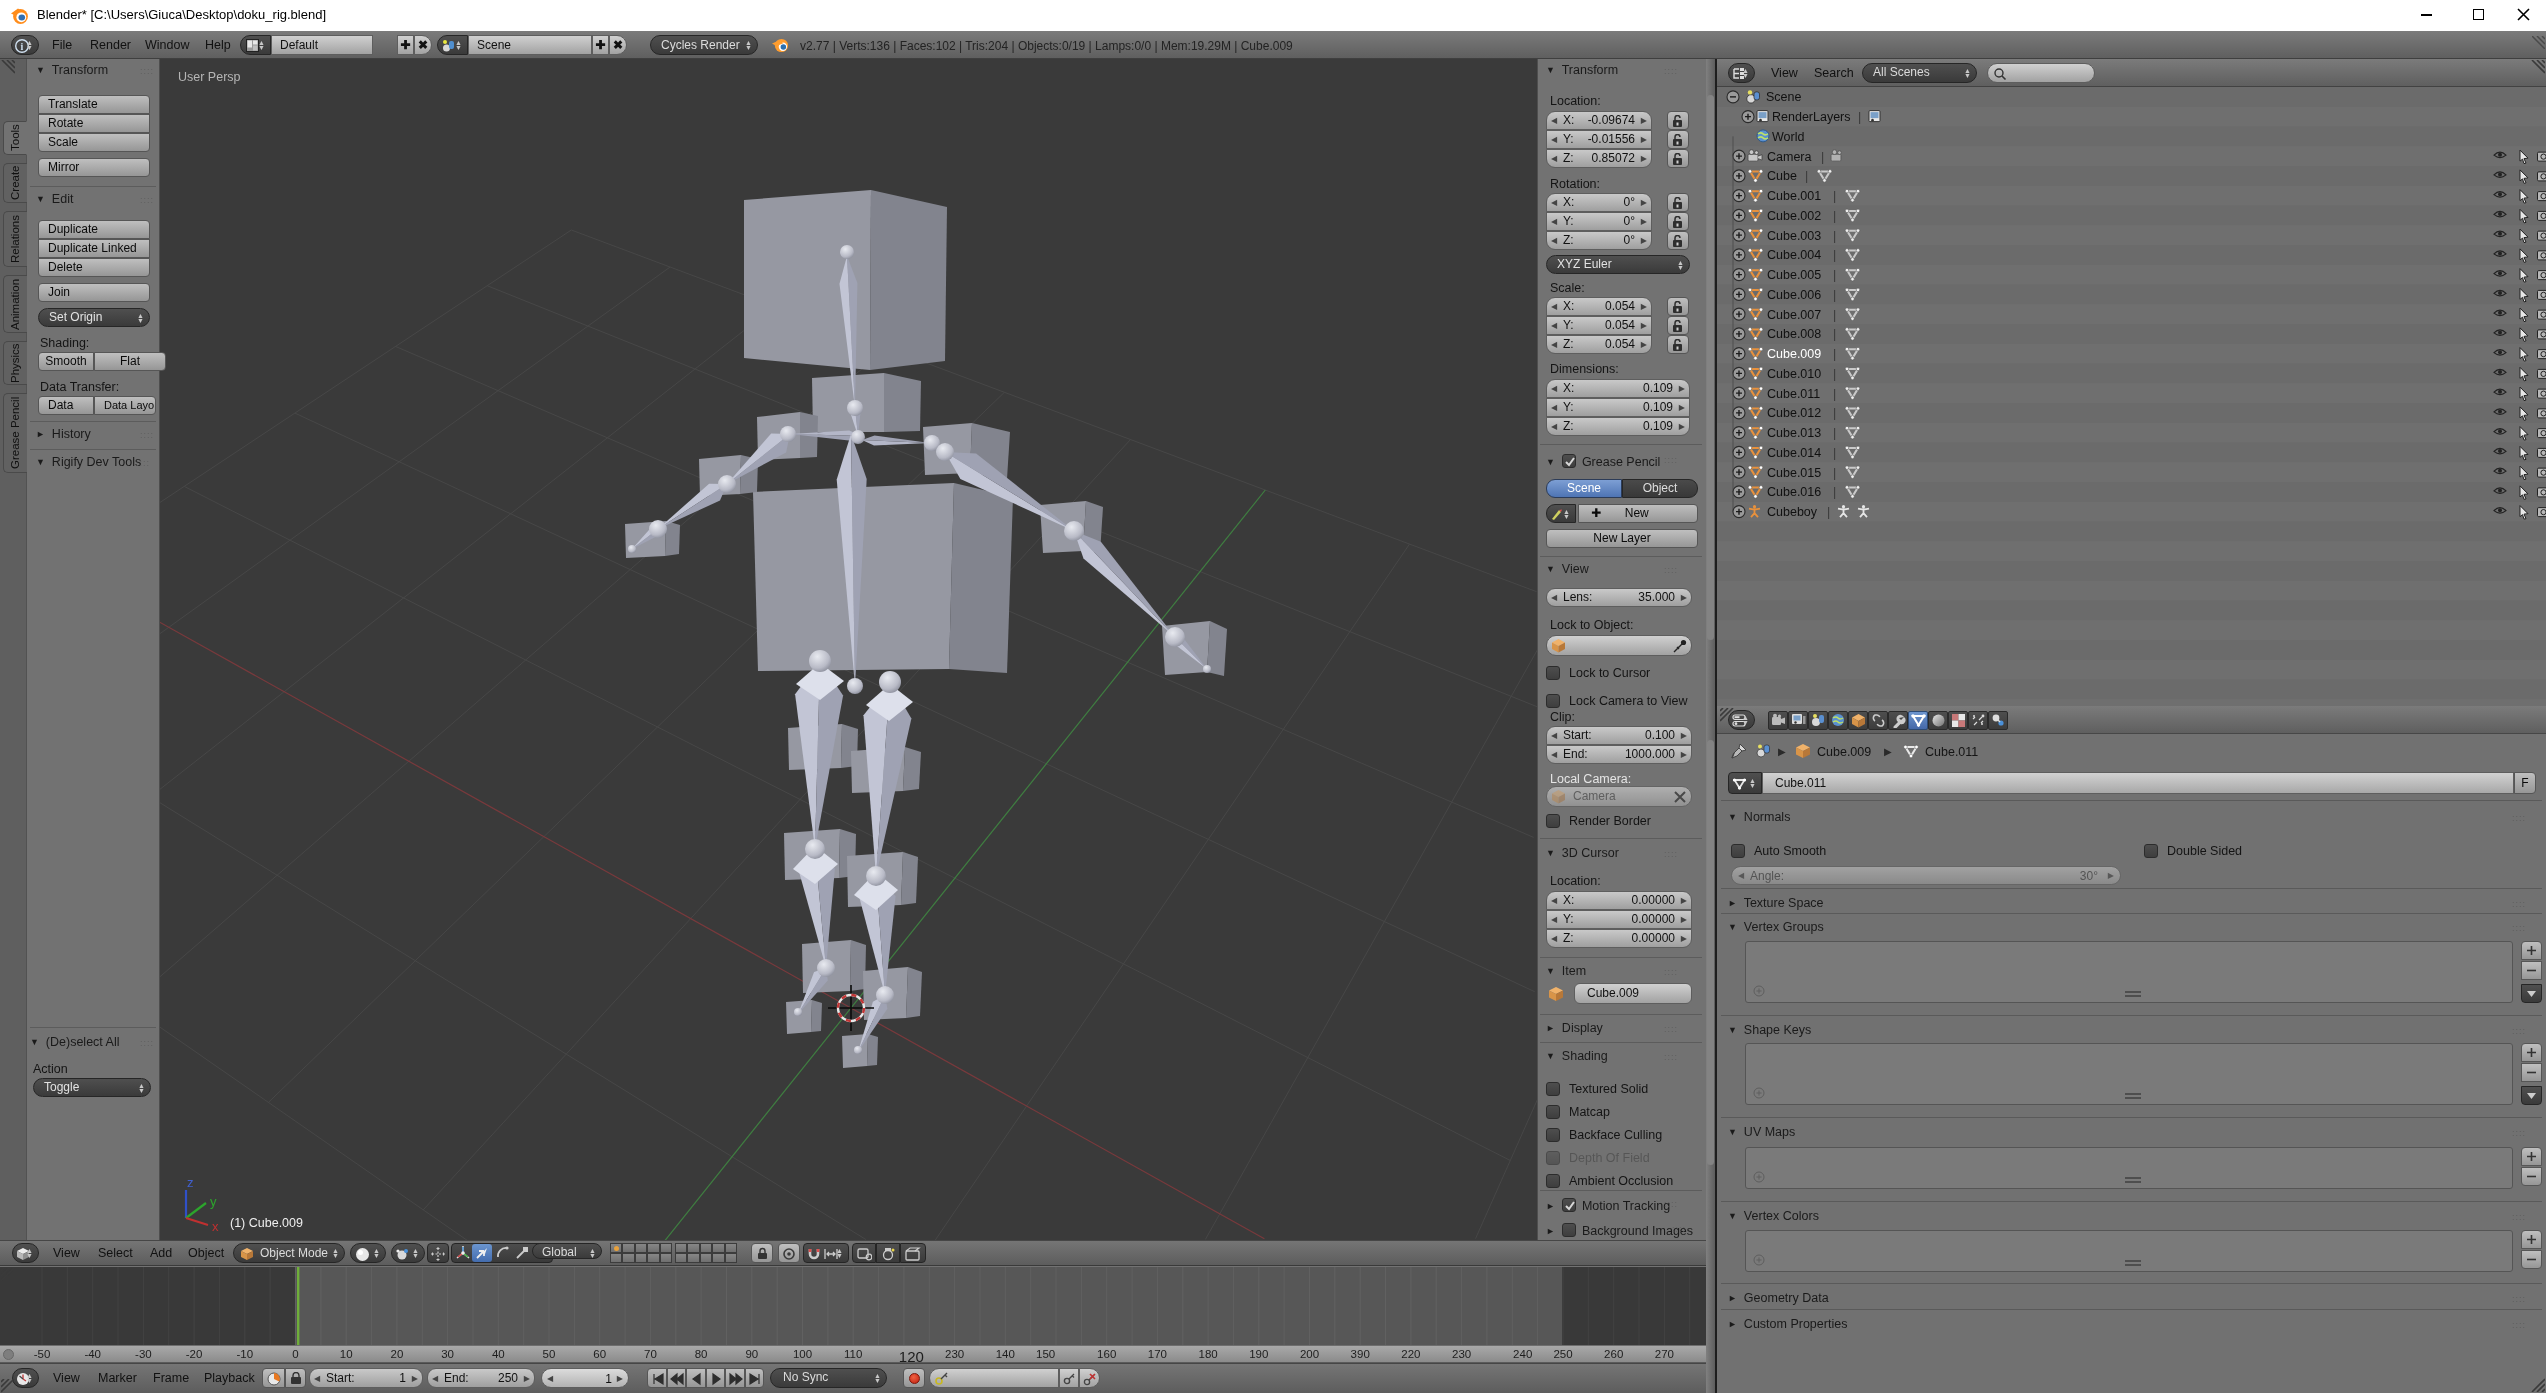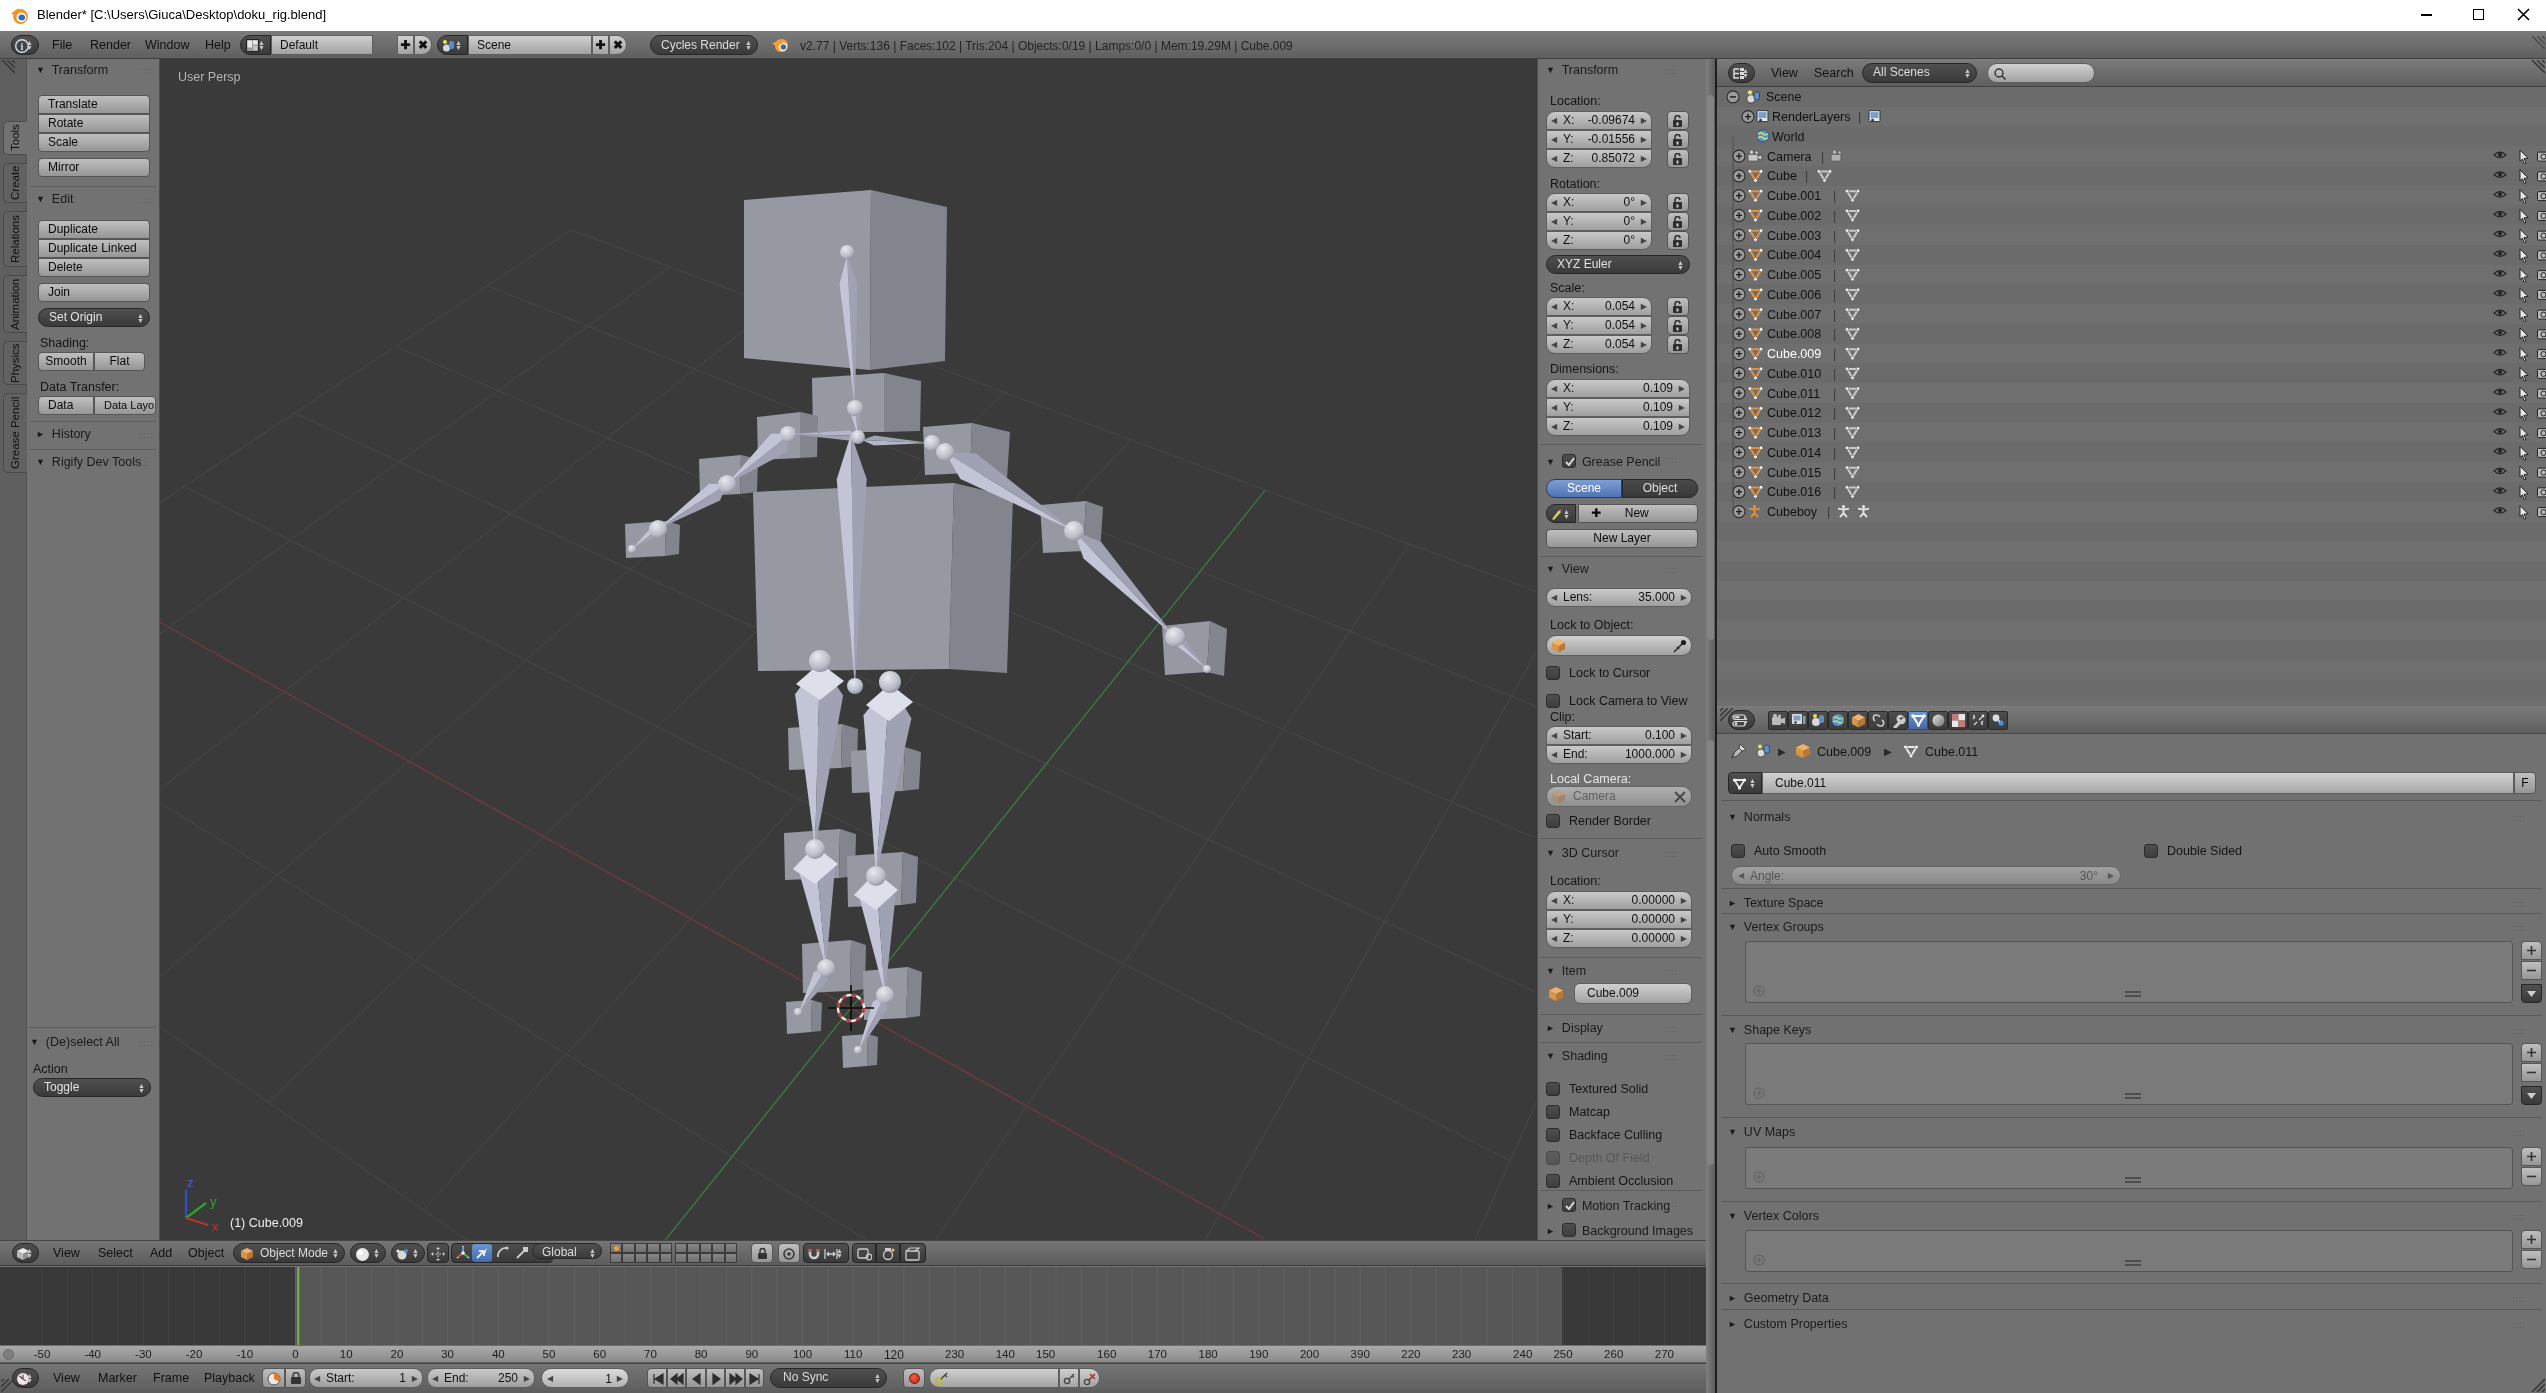--- a/index.html
+++ b/index.html
@@ -235,21 +235,21 @@
 <div class="a" style="left:30px;top:186px;width:126px;border-top:1px solid #5c5c5c"></div>
 <div class="a tt" style="left:36px;top:192px;font-size:12.5px"><span style="font-size:9px;position:relative;top:-1px">▼</span>&nbsp; Edit</div>
 <div class="a dots" style="left:140px;top:195px">::::</div>
 <div class="a btn" style="left:38px;top:220px;width:112px;height:19px;border-radius:4px 4px 0 0;line-height:17px;padding-left:9px;text-align:left;font-size:12px">Duplicate</div>
 <div class="a btn" style="left:38px;top:239px;width:112px;height:19px;border-radius:0;line-height:17px;padding-left:9px;text-align:left;font-size:12px">Duplicate Linked</div>
 <div class="a btn" style="left:38px;top:258px;width:112px;height:19px;border-radius:0 0 4px 4px;line-height:17px;padding-left:9px;text-align:left;font-size:12px">Delete</div>
 <div class="a btn" style="left:38px;top:283px;width:112px;height:19px;border-radius:4px;line-height:17px;padding-left:9px;text-align:left;font-size:12px">Join</div>
 <div class="a dd" style="left:38px;top:308px;width:112px;height:19px;line-height:16px;padding-left:10px;font-size:12px;color:#e2e2e2">Set Origin<span class="uarr" style="top:4px">▲<br>▼</span></div>
 <div class="a" style="left:40px;top:336px;font-size:12.5px;color:#141414">Shading:</div>
 <div class="a btn" style="left:38px;top:352px;width:56px;height:19px;border-radius:4px 0 0 4px;line-height:17px;text-align:center;font-size:12px">Smooth</div>
-<div class="a btn" style="left:94px;top:352px;width:51px;height:19px;border-radius:0 4px 4px 0;line-height:17px;text-align:center;font-size:12px">Flat</div>
+<div class="a btn" style="left:94px;top:352px;width:72px;height:19px;border-radius:0 4px 4px 0;line-height:17px;text-align:center;font-size:12px">Flat</div>
 <div class="a" style="left:40px;top:380px;font-size:12.5px;color:#141414">Data Transfer:</div>
 <div class="a btn" style="left:38px;top:396px;width:56px;height:19px;border-radius:4px 0 0 4px;line-height:17px;padding-left:9px;text-align:left;font-size:12px">Data</div>
 <div class="a btn" style="left:94px;top:396px;width:62px;height:19px;border-radius:0 4px 4px 0;line-height:17px;padding-left:9px;text-align:left;font-size:11px">Data&nbsp;Layo</div>
 <div class="a" style="left:30px;top:421px;width:126px;border-top:1px solid #5c5c5c"></div>
 <div class="a tt" style="left:36px;top:427px;font-size:12.5px"><span style="font-size:9px;position:relative;top:-1px">►</span>&nbsp; History</div>
 <div class="a dots" style="left:140px;top:430px">::::</div>
 <div class="a" style="left:30px;top:449px;width:126px;border-top:1px solid #5c5c5c"></div>
 <div class="a tt" style="left:36px;top:455px;font-size:12.5px"><span style="font-size:9px;position:relative;top:-1px">▼</span>&nbsp; Rigify Dev Tools</div>
 <div class="a dots" style="left:136px;top:458px">::::</div>
 <div class="a" style="left:30px;top:1027px;width:126px;border-top:1px solid #5c5c5c"></div>
@@ -724,21 +724,21 @@
 <div class="a" style="left:376.9px;top:1348px;width:40px;text-align:center;font-size:11.5px;color:#1d1d1d">20</div>
 <div class="a" style="left:427.6px;top:1348px;width:40px;text-align:center;font-size:11.5px;color:#1d1d1d">30</div>
 <div class="a" style="left:478.3px;top:1348px;width:40px;text-align:center;font-size:11.5px;color:#1d1d1d">40</div>
 <div class="a" style="left:529.0px;top:1348px;width:40px;text-align:center;font-size:11.5px;color:#1d1d1d">50</div>
 <div class="a" style="left:579.7px;top:1348px;width:40px;text-align:center;font-size:11.5px;color:#1d1d1d">60</div>
 <div class="a" style="left:630.4px;top:1348px;width:40px;text-align:center;font-size:11.5px;color:#1d1d1d">70</div>
 <div class="a" style="left:681.1px;top:1348px;width:40px;text-align:center;font-size:11.5px;color:#1d1d1d">80</div>
 <div class="a" style="left:731.8px;top:1348px;width:40px;text-align:center;font-size:11.5px;color:#1d1d1d">90</div>
 <div class="a" style="left:782.5px;top:1348px;width:40px;text-align:center;font-size:11.5px;color:#1d1d1d">100</div>
 <div class="a" style="left:833.2px;top:1348px;width:40px;text-align:center;font-size:11.5px;color:#1d1d1d">110</div>
-<div class="a" style="left:883.9px;top:1348px;width:40px;text-align:left;font-size:12px;color:#1d1d1d">120</div>
+<div class="a" style="left:883.9px;top:1348px;width:40px;text-align:right;font-size:15px;color:#1d1d1d">120</div>
 <div class="a" style="left:934.6px;top:1348px;width:40px;text-align:center;font-size:11.5px;color:#1d1d1d">230</div>
 <div class="a" style="left:985.3px;top:1348px;width:40px;text-align:center;font-size:11.5px;color:#1d1d1d">140</div>
 <div class="a" style="left:1036.0px;top:1348px;width:40px;text-align:left;font-size:11.5px;color:#1d1d1d">150</div>
 <div class="a" style="left:1086.7px;top:1348px;width:40px;text-align:center;font-size:11.5px;color:#1d1d1d">160</div>
 <div class="a" style="left:1137.4px;top:1348px;width:40px;text-align:center;font-size:11.5px;color:#1d1d1d">170</div>
 <div class="a" style="left:1188.1px;top:1348px;width:40px;text-align:center;font-size:11.5px;color:#1d1d1d">180</div>
 <div class="a" style="left:1238.8px;top:1348px;width:40px;text-align:center;font-size:11.5px;color:#1d1d1d">190</div>
 <div class="a" style="left:1289.5px;top:1348px;width:40px;text-align:center;font-size:11.5px;color:#1d1d1d">200</div>
 <div class="a" style="left:1340.2px;top:1348px;width:40px;text-align:center;font-size:11.5px;color:#1d1d1d">390</div>
 <div class="a" style="left:1390.9px;top:1348px;width:40px;text-align:center;font-size:11.5px;color:#1d1d1d">220</div>

